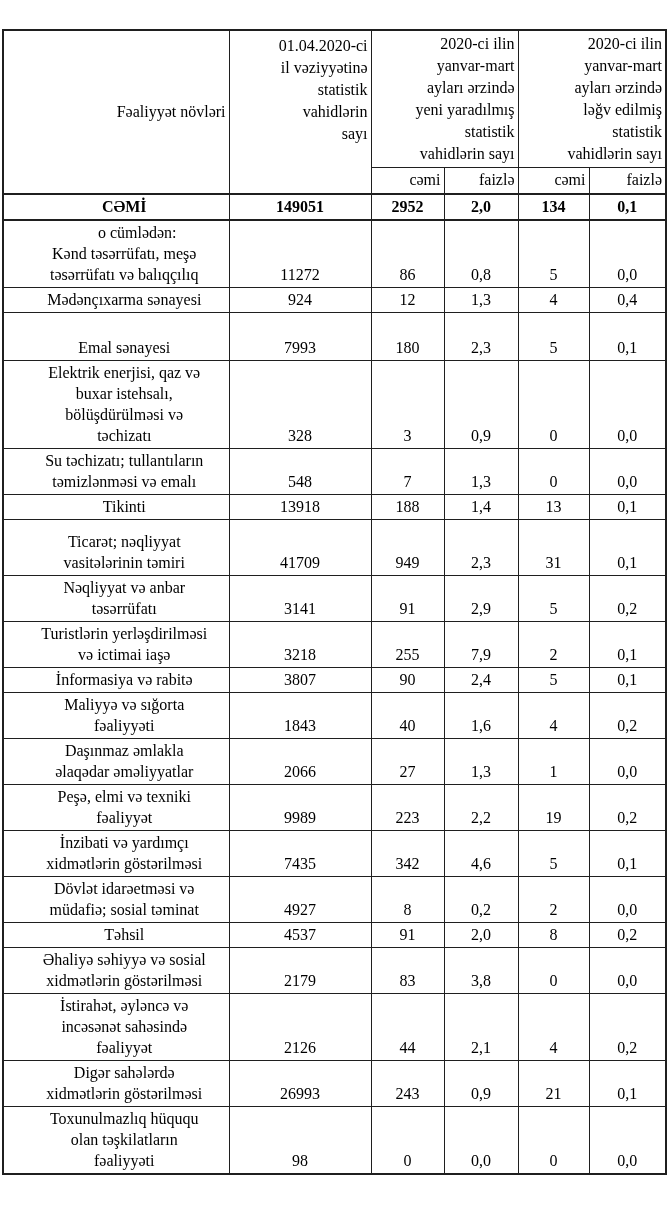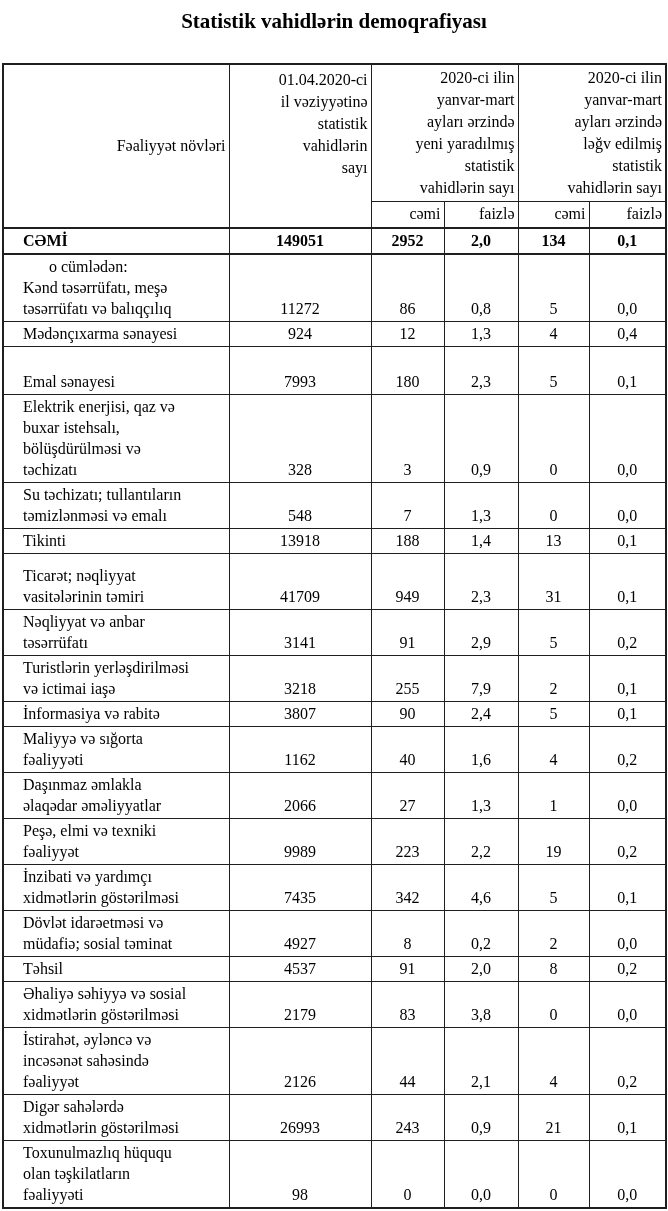--- a/index.html
+++ b/index.html
@@ -31,38 +31,37 @@
     padding: 1px 3px 2px 3px;
     overflow: hidden;
   }
   thead th { line-height: 22px; text-align: right; }
   thead tr.main-row { height: 134px; }
   thead tr.sub-row { height: 24px; }
   th.c1h { vertical-align: middle; }
   th.c2h { vertical-align: top; white-space: pre-line; padding-top: 4px; }
   th.gh  { vertical-align: top; white-space: pre-line; padding-top: 2px; }
   tbody td { vertical-align: bottom; line-height: 21px; }
-  tbody td.label { text-align: left; padding-left: 19px; }
+  tbody td.label { text-align: center; padding-left: 19px; }
   tbody td.num { text-align: center; }
   .label-text { white-space: pre-line; }
   .prefix { padding-left: 26px; }
   tbody tr.total td {
     border-top: 2px solid #1f1f1f;
     border-bottom: 2px solid #1f1f1f;
     font-weight: bold;
   }
   
   tbody tr:nth-child(4) td { height: 44px; }
   tbody tr:nth-child(8) td { height: 52px; }
 </style>
 </head>
 <body>
 
 <div class="page">
-  <h1 class="title">Statistik vahidlərin demoqrafiyası</h1>
 
   <table class="stat-table">
     <colgroup>
       <col style="width:226px">
       <col style="width:142px">
       <col style="width:73px">
       <col style="width:74px">
       <col style="width:71px">
       <col style="width:77px">
     </colgroup>
@@ -212,21 +211,21 @@
           <td class="num">90</td>
           <td class="num">2,4</td>
           <td class="num">5</td>
           <td class="num">0,1</td>
         </tr>
         <tr>
           <td class="label">
             <div class="label-text">Maliyyə və sığorta
 fəaliyyəti</div>
           </td>
-          <td class="num">1162</td>
+          <td class="num">1843</td>
           <td class="num">40</td>
           <td class="num">1,6</td>
           <td class="num">4</td>
           <td class="num">0,2</td>
         </tr>
         <tr>
           <td class="label">
             <div class="label-text">Daşınmaz əmlakla
 əlaqədar əməliyyatlar</div>
           </td>

